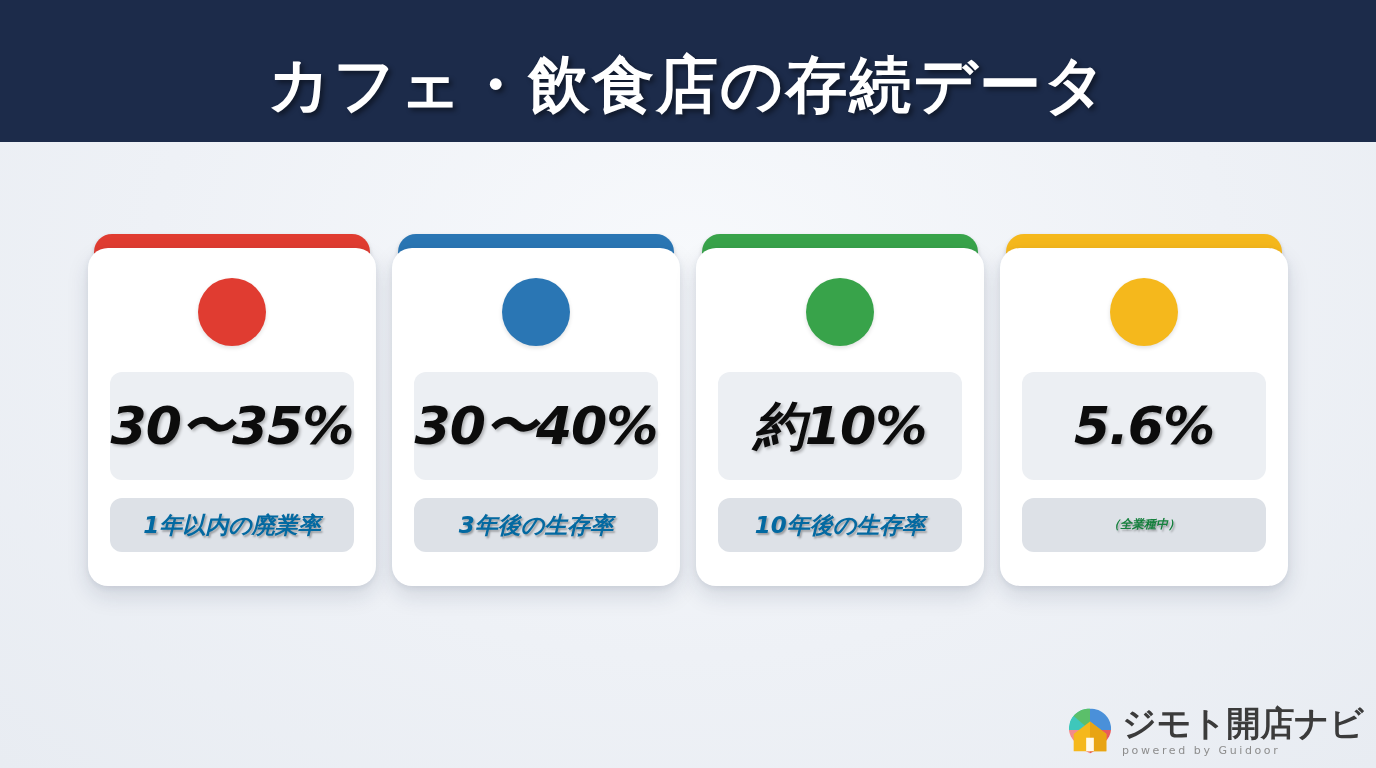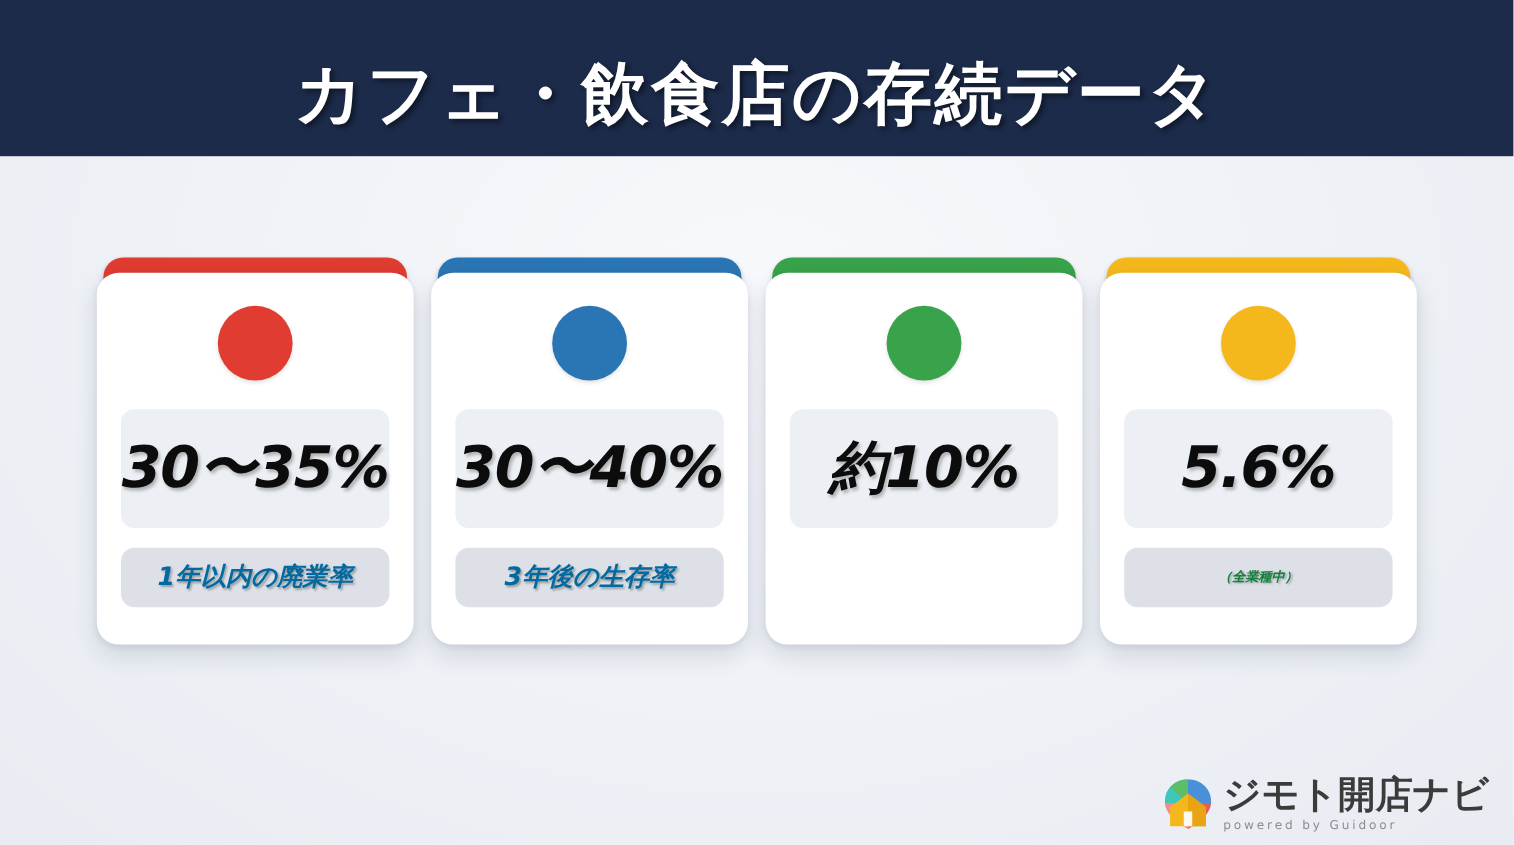--- a/index.html
+++ b/index.html
@@ -153,21 +153,21 @@
     font-weight: 700;
     color: #15803d;
     line-height: 1.15;
     white-space: nowrap;
     text-shadow: 1.5px 1.5px 2px rgba(0,0,0,0.3);
   }
 
   
   .logo {
     position: absolute;
-    right: 22px;
+    right: 12px;
     bottom: 12px;
     display: flex;
     align-items: center;
     gap: 8px;
   }
 
   .logo-mark {
     width: 48px;
     height: 48px;
     flex: 0 0 auto;
@@ -235,20 +235,23 @@
         </div>
       </div>
     </div>
 
     <div class="card-wrap">
       <div class="card-tab" style="background: rgb(56, 163, 74);"></div>
       <div class="card-body">
         <div class="card-dot" style="background: rgb(56, 163, 74);"></div>
         <div class="value-box">
           <span class="value-text">約10%</span>
+        </div>
+        <div class="label-box">
+          <span class="label-text">10年後の生存率</span>
         </div>
       </div>
     </div>
 
     <div class="card-wrap">
       <div class="card-tab" style="background: rgb(245, 184, 28);"></div>
       <div class="card-body">
         <div class="card-dot" style="background: rgb(245, 184, 28);"></div>
         <div class="value-box">
           <span class="value-text">5.6%</span>

